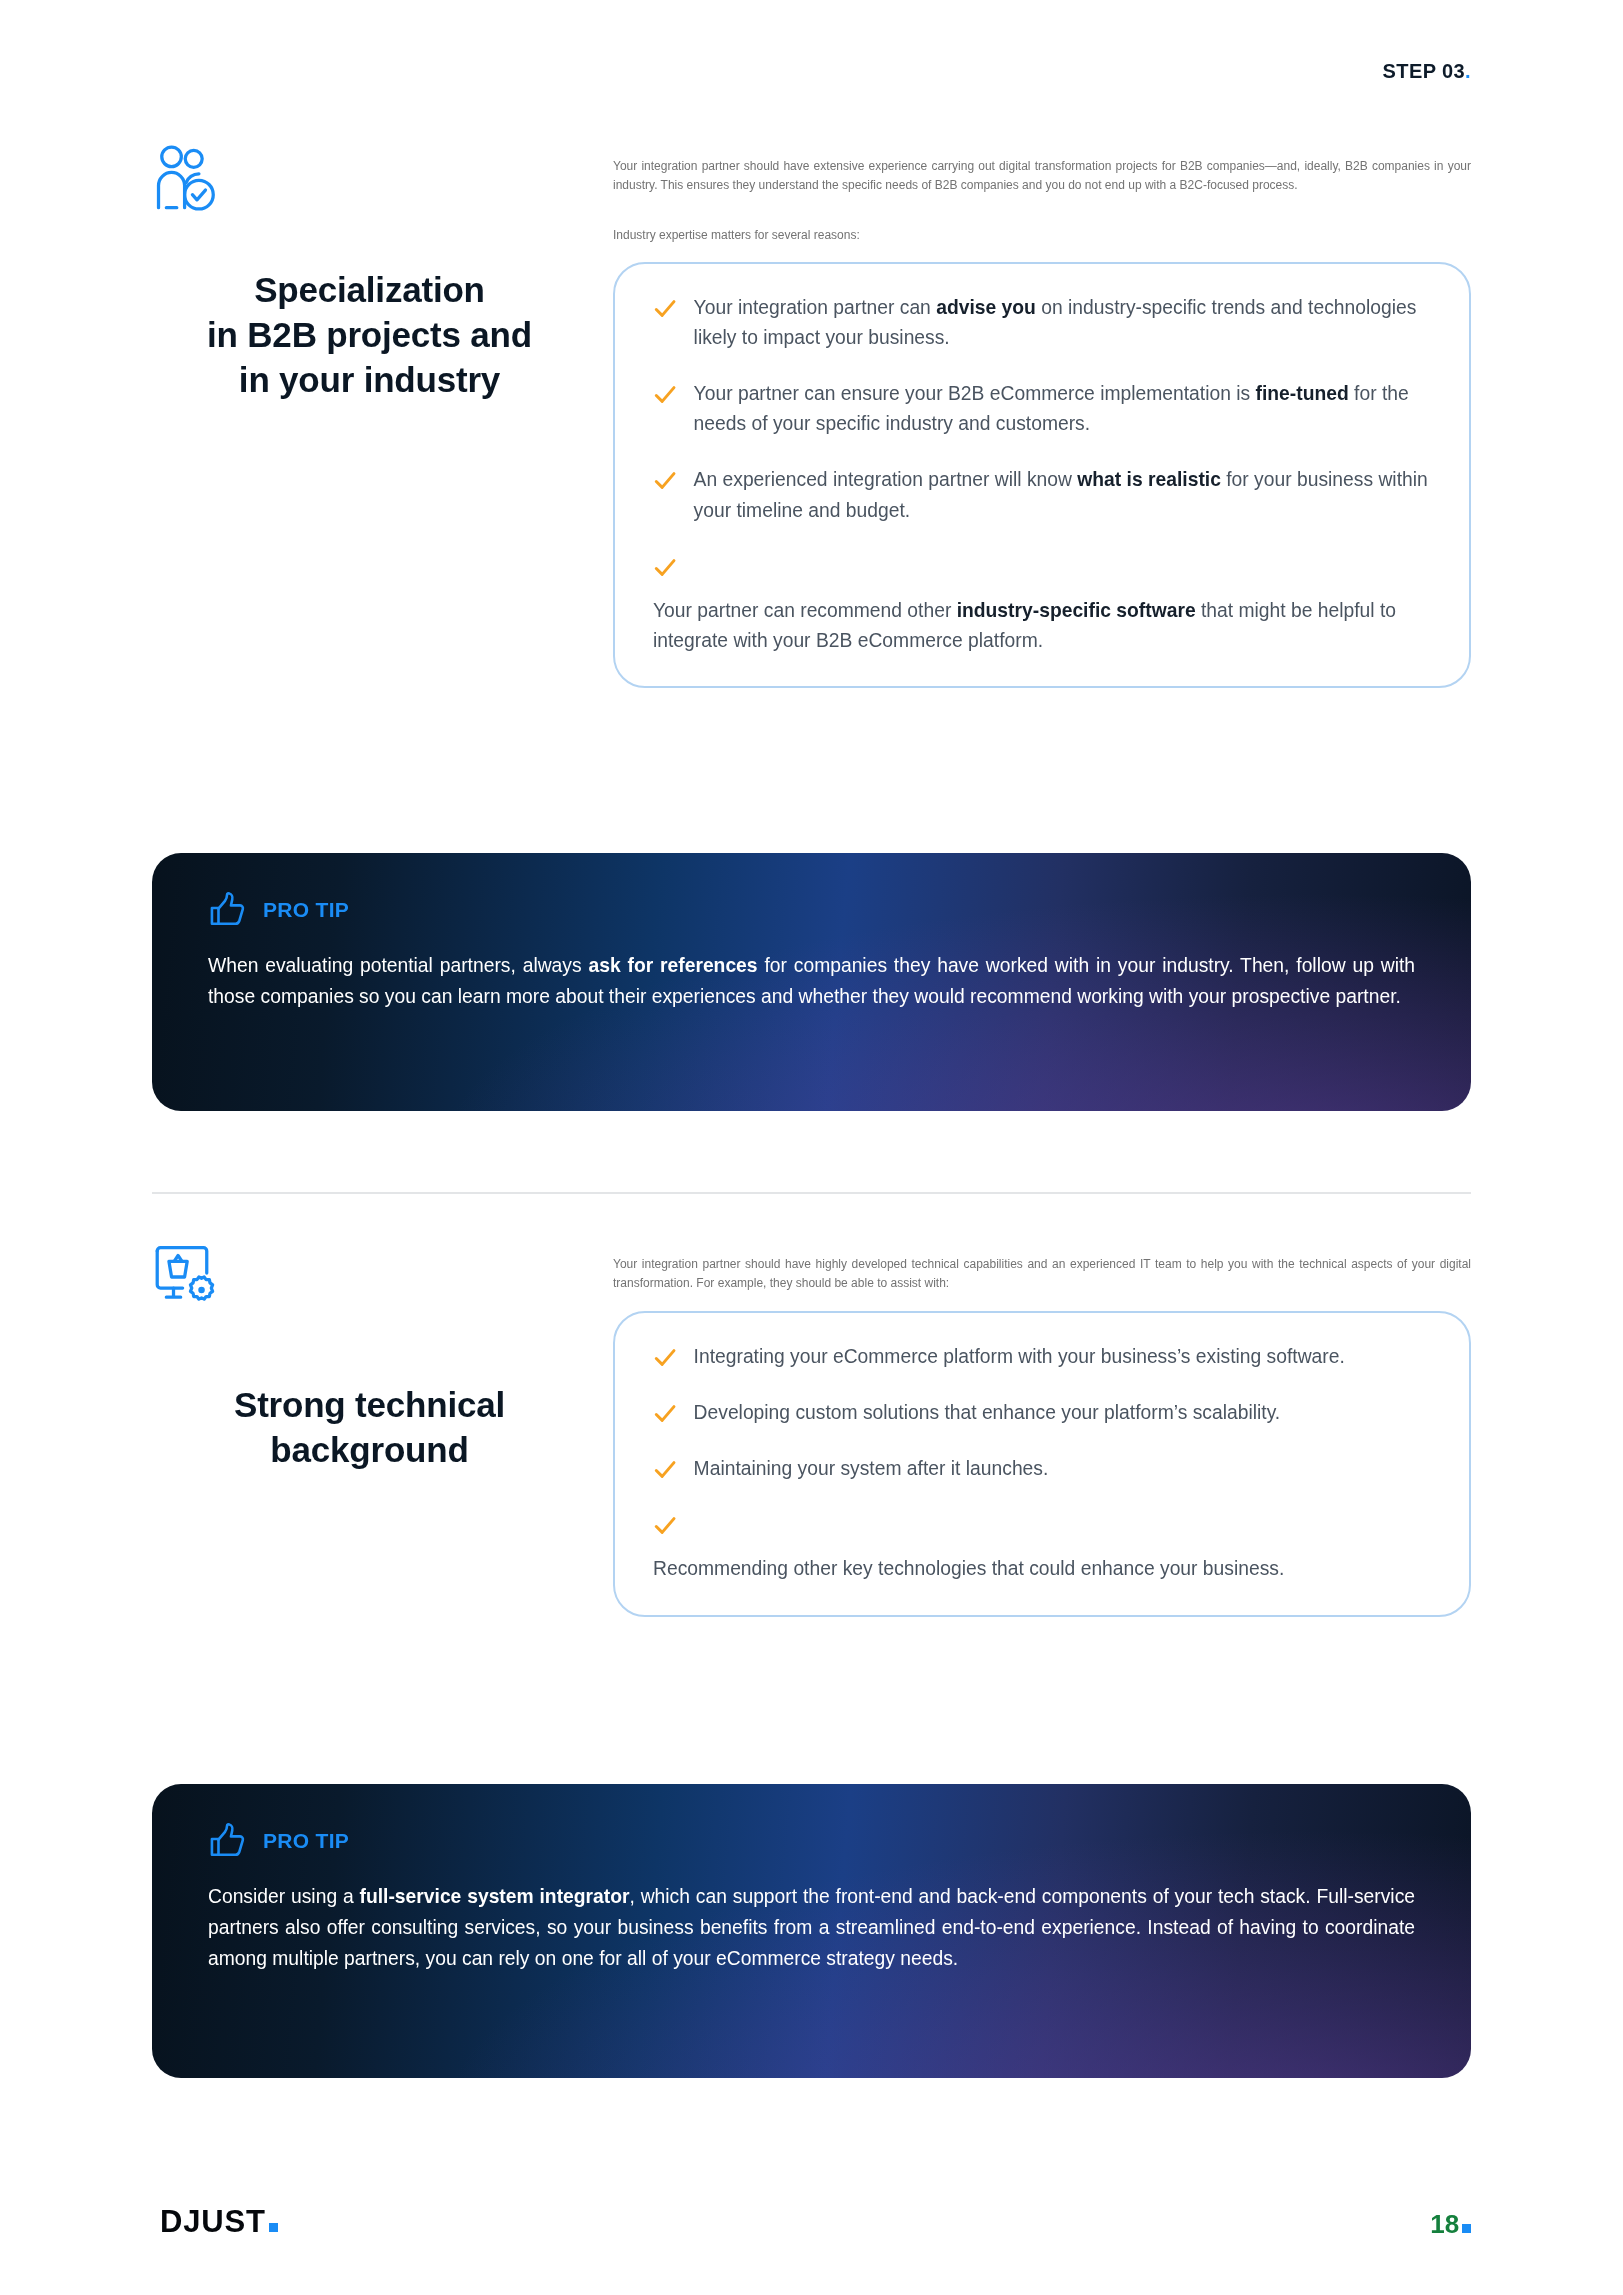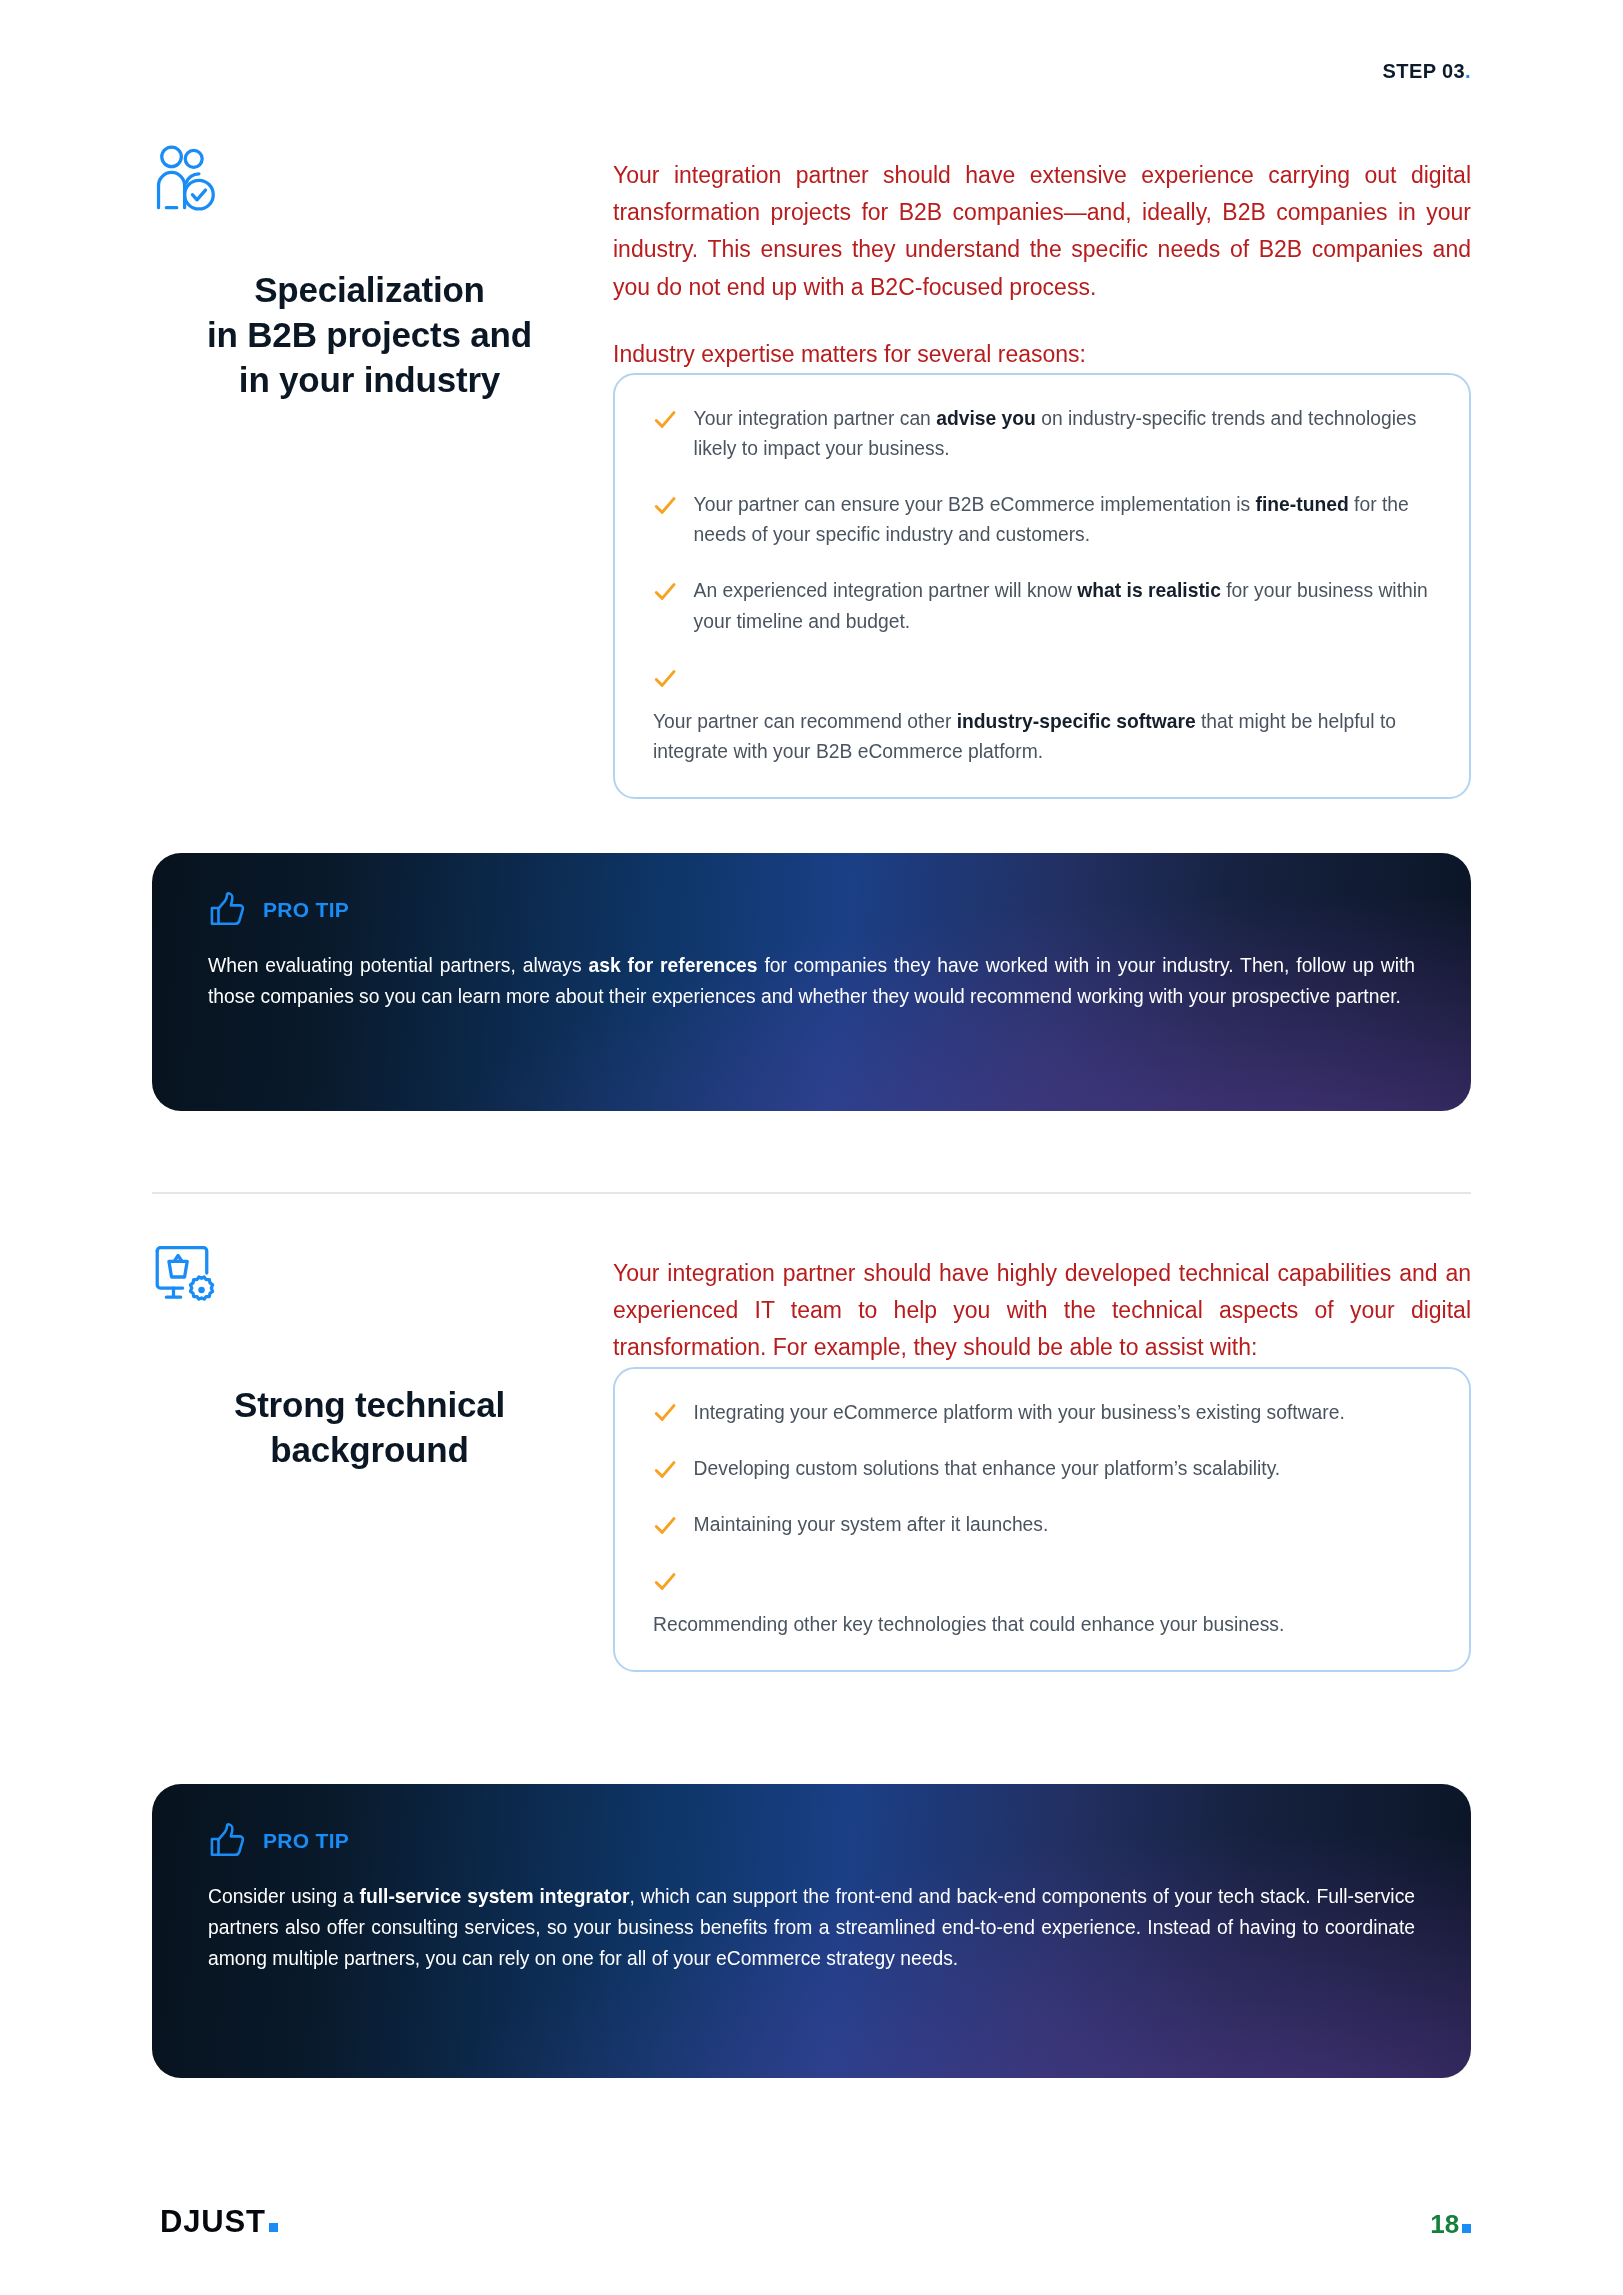--- a/index.html
+++ b/index.html
@@ -73,34 +73,35 @@
   .sec-title {
     font-size: 35px;
     line-height: 1.28;
     font-weight: 700;
     letter-spacing: -0.2px;
     color: #0b1724;
     text-align: center;
   }
 
   .body-text {
-    font-size: 23px;
+    font-size: 12px;
     line-height: 1.62;
-    color: #b91c1c;
+    color: #737373;
     text-align: justify;
     text-justify: inter-word;
   }
   .body-text.nojust { text-align: left; }
 
   .lead-gap { height: 30px; }
 
   
   .check-card {
+    margin-top: 17px;
     border: 2px solid #b3d3f2;
-    border-radius: 22px;
+    border-radius: 32px;
     padding: 29px 34px 30px 38px;
     background: #ffffff;
   }
 
   .check-item {
     display: flex;
     align-items: flex-start;
     gap: 17px;
     margin-bottom: 26px;
   }

